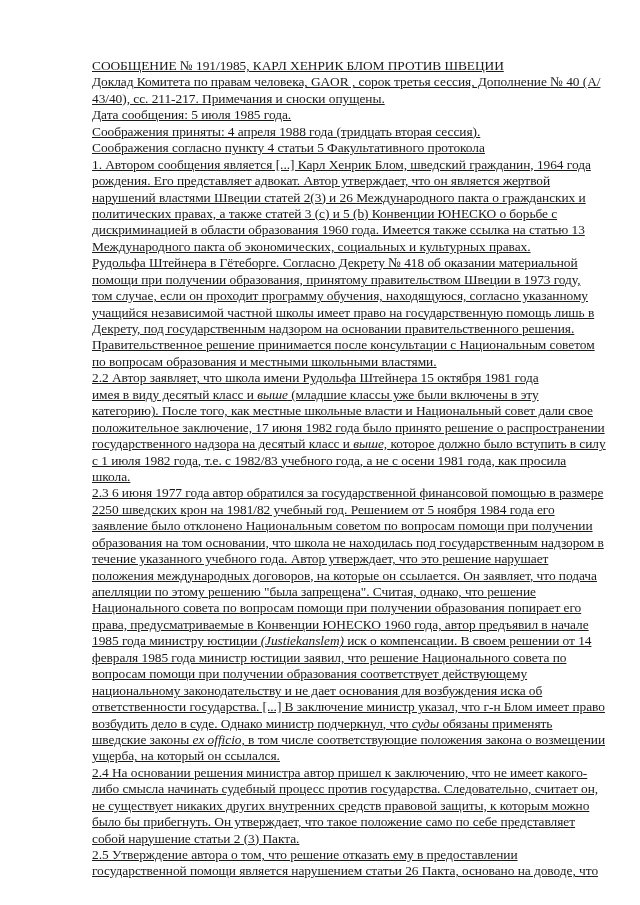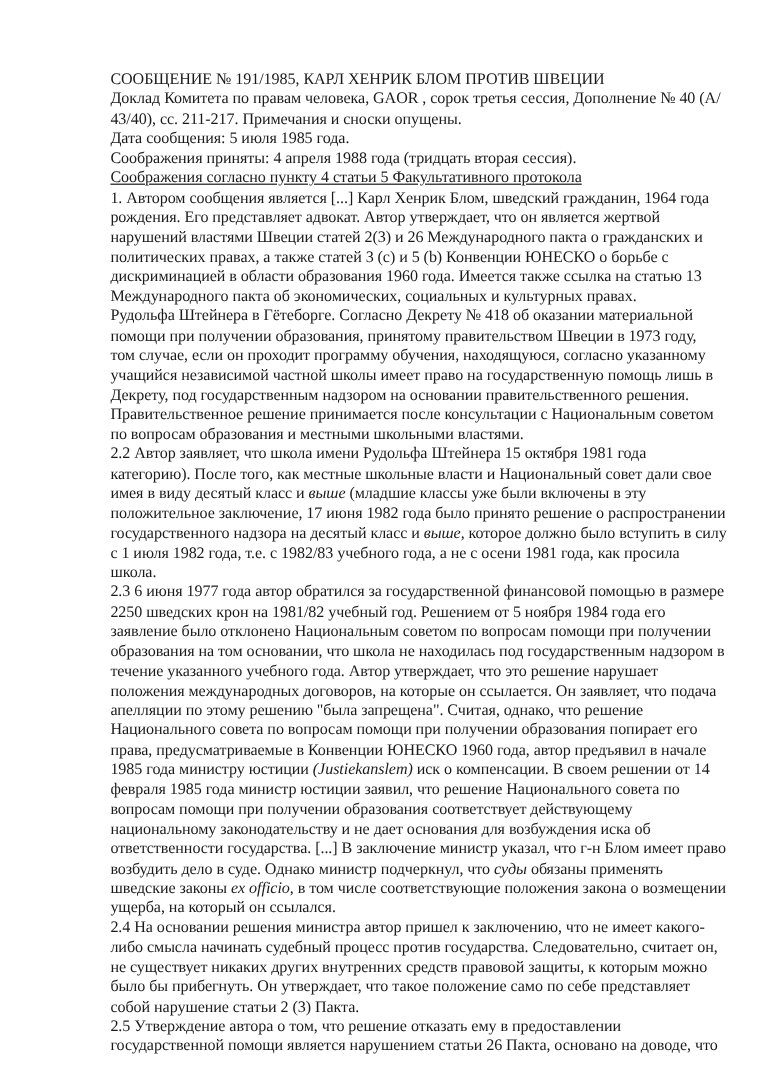--- a/index.html
+++ b/index.html
@@ -21,20 +21,21 @@
       font-family: "Liberation Serif", "DejaVu Serif", serif;
       font-size: 13.4px;
       line-height: 16.45px;
       color: #1a1a1a;
       letter-spacing: -0.05px;
     }
     .line {
       display: block;
       white-space: nowrap;
       height: 16.45px;
+      text-decoration: underline;
     }
     .underline {
       text-decoration: underline;
       text-underline-offset: 1px;
       text-align: center;
     }
     i { font-style: italic; }
   </style>
 </head>
 <body>
@@ -63,22 +64,22 @@
     <span class="line">помощи при получении образования, принятому правительством Швеции в 1973 году,</span>
     <span class="line">том случае, если он проходит программу обучения, находящуюся, согласно указанному</span>
     <span class="line">учащийся независимой частной школы имеет право на государственную помощь лишь в</span>
     <span class="line">Декрету, под государственным надзором на основании правительственного решения.</span>
     <span class="line">Правительственное решение принимается после консультации с Национальным советом</span>
     <span class="line">по вопросам образования и местными школьными властями.</span>
   </div>
 
   <div>
       <span class="line">2.2 Автор заявляет, что школа имени Рудольфа Штейнера 15 октября 1981 года</span>
+      <span class="line">имея в виду десятый класс и <i>выше</i> (младшие классы уже были включены в эту</span>
       <span class="line">категорию). После того, как местные школьные власти и Национальный совет дали свое</span>
-      <span class="line">имея в виду десятый класс и <i>выше</i> (младшие классы уже были включены в эту</span>
       <span class="line">положительное заключение, 17 июня 1982 года было принято решение о распространении</span>
       <span class="line">государственного надзора на десятый класс и <i>выше,</i> которое должно было вступить в силу</span>
       <span class="line">с 1 июля 1982 года, т.е. с 1982/83 учебного года, а не с осени 1981 года, как просила</span>
       <span class="line">школа.</span>
     </div>
   <div>
       <span class="line">2.3 6 июня 1977 года автор обратился за государственной финансовой помощью в размере</span>
       <span class="line">2250 шведских крон на 1981/82 учебный год. Решением от 5 ноября 1984 года его</span>
       <span class="line">заявление было отклонено Национальным советом по вопросам помощи при получении</span>
       <span class="line">образования на том основании, что школа не находилась под государственным надзором в</span>

